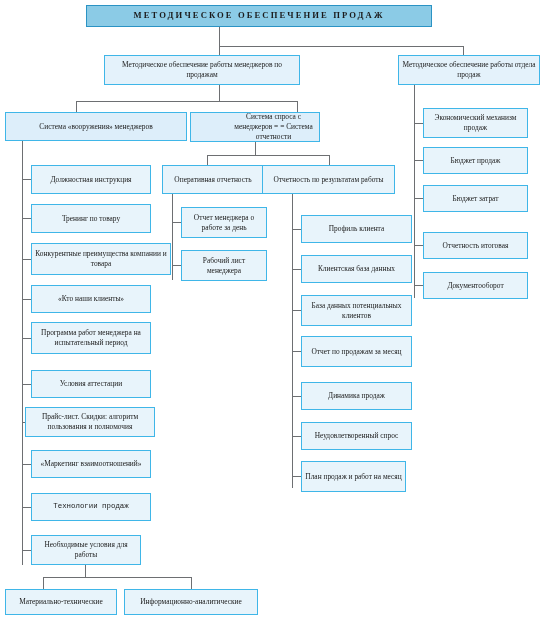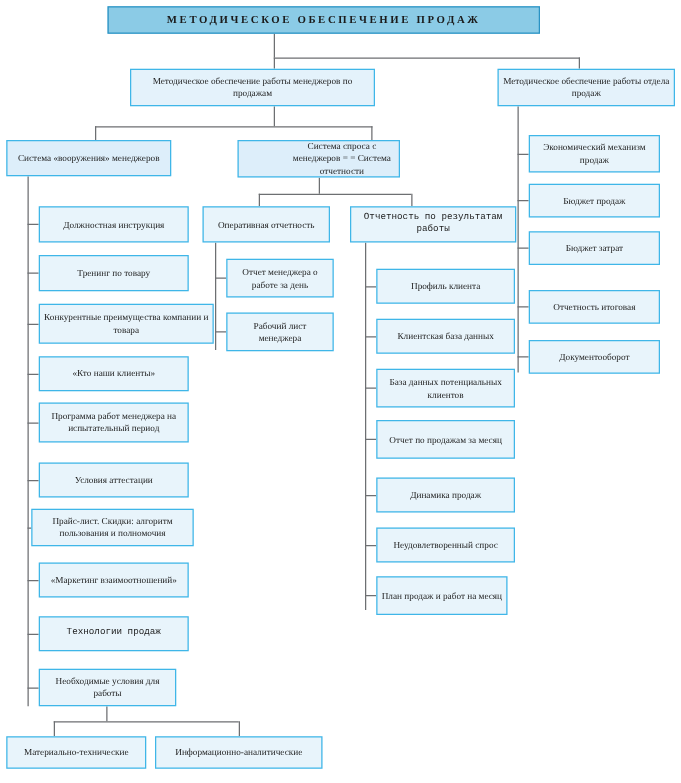--- a/index.html
+++ b/index.html
@@ -68,27 +68,27 @@
   <div class="ln h" style="left:43px;top:577px;width:148px;"></div>
   <div class="ln v" style="left:43px;top:577px;height:12px;"></div>
   <div class="ln v" style="left:191px;top:577px;height:12px;"></div>
 
   <div class="node title" style="left:86px;top:5px;width:346px;height:22px;">МЕТОДИЧЕСКОЕ ОБЕСПЕЧЕНИЕ ПРОДАЖ</div>
 
   <div class="node lvl2" style="left:104px;top:55px;width:196px;height:30px;">Методическое обеспечение работы менеджеров по продажам</div>
 
   <div class="node lvl2" style="left:398px;top:55px;width:142px;height:30px;">Методическое обеспечение работы отдела продаж</div>
 
-  <div class="node lvl3" style="left:5px;top:112px;width:132px;height:29px;">Система «вооружения» менеджеров</div>
+  <div class="node lvl3" style="left:5px;top:112px;width:182px;height:29px;">Система «вооружения» менеджеров</div>
 
   <div class="node lvl3" style="left:190px;top:112px;width:130px;height:30px;padding-left:40px;">Система спроса с менеджеров = = Система отчетности</div>
 
   <div class="node" style="left:162px;top:165px;width:102px;height:29px;">Оперативная отчетность</div>
 
-  <div class="node" style="left:280px;top:165px;width:133px;height:29px;font-family:Liberation Mono, monospace;">Отчетность по результатам работы</div>
+  <div class="node" style="left:262px;top:165px;width:133px;height:29px;">Отчетность по результатам работы</div>
 
   <div class="node" style="left:31px;top:165px;width:120px;height:29px;">Должностная инструкция</div>
   <div class="ln h" style="left:22px;top:179px;width:9px;"></div>
 
   <div class="node" style="left:31px;top:204px;width:120px;height:29px;">Тренинг по товару</div>
   <div class="ln h" style="left:22px;top:218px;width:9px;"></div>
 
   <div class="node" style="left:31px;top:243px;width:140px;height:32px;">Конкурентные преимущества компании и товара</div>
   <div class="ln h" style="left:22px;top:259px;width:9px;"></div>
 

